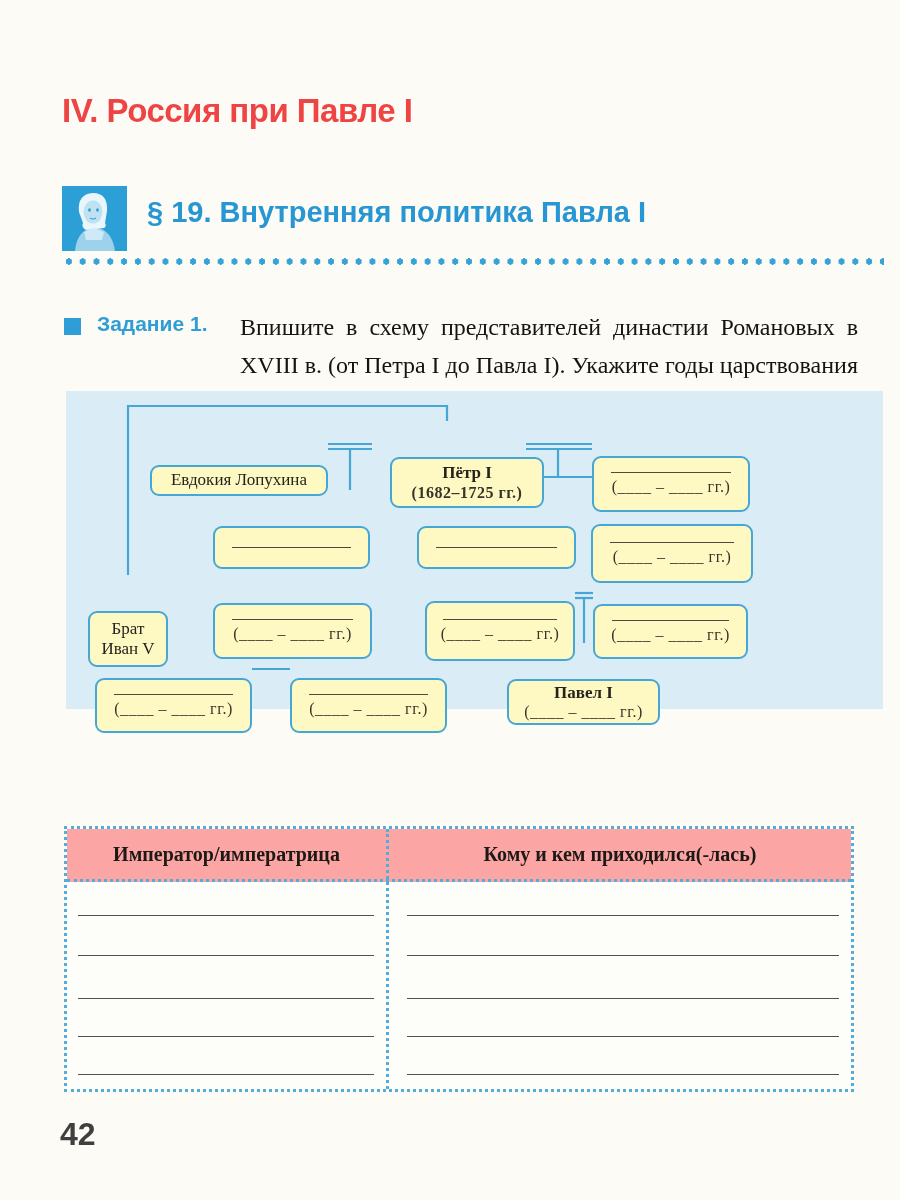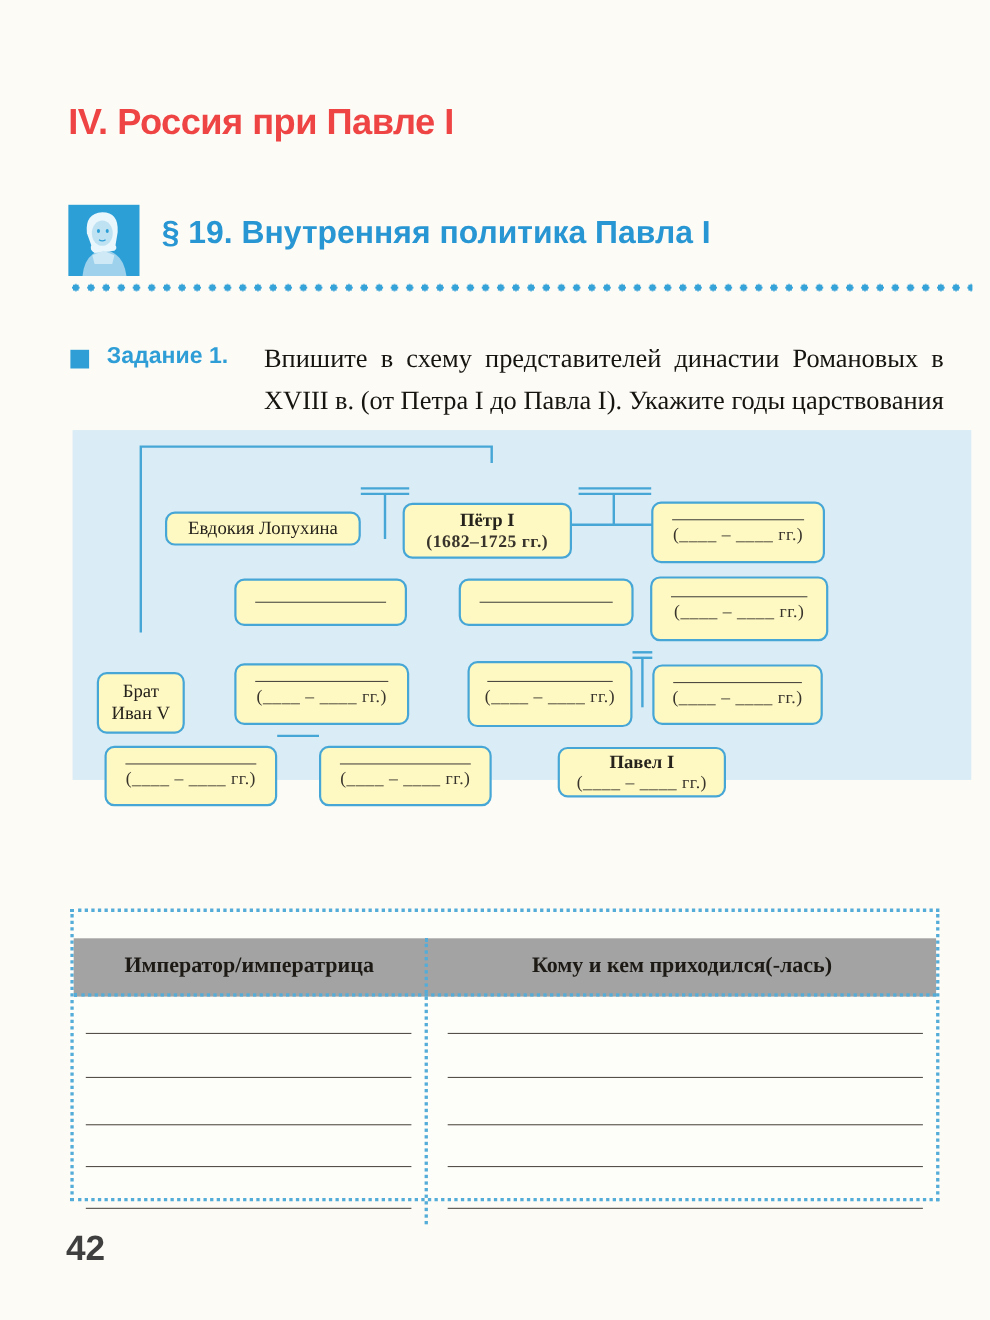--- a/index.html
+++ b/index.html
@@ -65,23 +65,22 @@
     position:absolute; left:62px; top:748px; width:796px;
     font-size:20px; line-height:1.55; text-align:justify; color:#16140f;
   }
   .relations .it{font-style:italic;}
   
   .rel-table{
     position:absolute; left:64px; top:826px; width:790px; height:266px;
     border:3px dotted #54acd8; box-sizing:border-box; background:#fdfdfa;
   }
   .rel-thead{
-    display:flex; height:50px; background:#a3a3a3;
+    display:flex; height:50px; background:#fca5a5;
     border-bottom:3px dotted #54acd8;
-    margin-top:24px;
   }
   .rel-th{
     display:flex; align-items:center; justify-content:center;
     font-weight:bold; font-size:20px; color:#1d1a15;
   }
   .rel-th.c1{width:322px; border-right:3px dotted #54acd8; box-sizing:border-box;}
   .rel-th.c2{flex:1;}
   .rel-body{position:relative; height:207px;}
   .col-divider{
     position:absolute; left:319px; top:0; width:0; height:100%;
@@ -157,21 +156,21 @@
         <line x1="62" y1="231" x2="62" y2="251"></line>
 
         <line x1="186" y1="278" x2="224" y2="278"></line>
       </g>
     </svg>
 
     <div class="tbox" style="left:84px;top:38px;width:178px;height:31px;">
       <div class="rname">Евдокия Лопухина</div>
     </div>
 
-    <div class="tbox" style="left:300px;top:30px;width:154px;height:51px;">
+    <div class="tbox" style="left:324px;top:30px;width:154px;height:51px;">
       <div class="bname">Пётр I</div>
       <div class="years years-bold" style="margin-top:0;">(1682–1725 гг.)</div>
     </div>
 
     <div class="tbox" style="left:526px;top:29px;width:158px;height:56px;">
       <div class="name-blank"></div>
       <div class="years">(____ – ____ гг.)</div>
     </div>
 
     <div class="tbox" style="left:147px;top:99px;width:157px;height:43px;">

